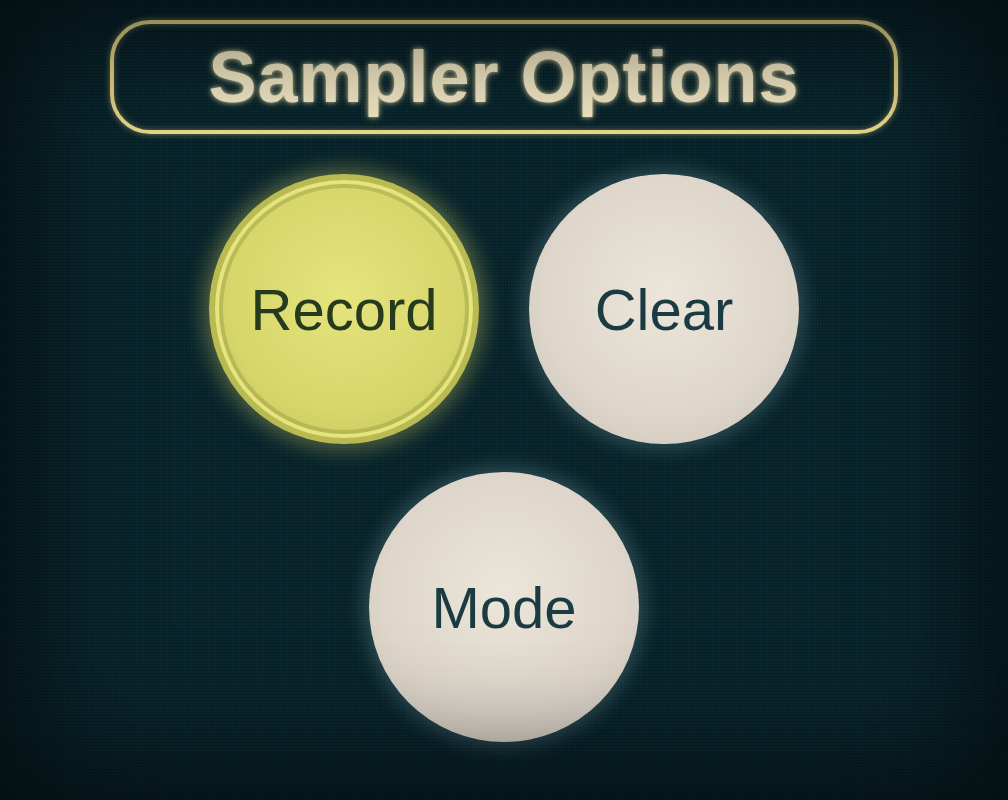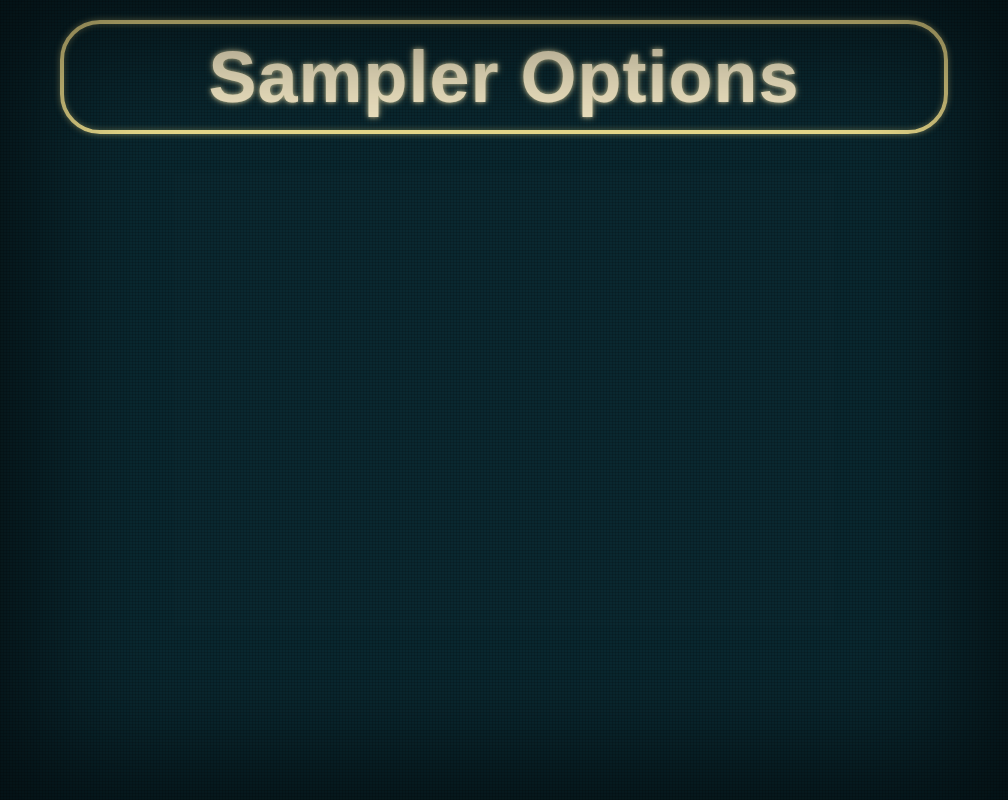--- a/index.html
+++ b/index.html
@@ -27,21 +27,21 @@
     
     body::after {
       content: "";
       position: absolute;
       inset: 0;
       pointer-events: none;
       box-shadow: inset 0 0 120px 30px rgba(0,0,0,0.6);
     }
 
     .title-frame {
-      width: 888px;
+      width: 788px;
       border: 4px solid #e8d98a;
       border-radius: 40px;
       padding: 12px 40px;
       text-align: center;
       box-shadow: 0 0 6px rgba(232,217,138,0.5), inset 0 0 6px rgba(232,217,138,0.4);
     }
 
     .title-text {
       font-size: 72px;
       font-weight: 600;
@@ -111,16 +111,25 @@
   </style>
 </head>
 <body>
 
 <div class="title-frame">
   <div class="title-text">Sampler Options</div>
 </div>
 
 <div class="buttons-area">
   <div class="row">
+    <div class="circle-btn active">
+      <span>Record</span>
+    </div>
+    <div class="circle-btn plain">
+      <span>Clear</span>
+    </div>
   </div>
   <div class="row">
+    <div class="circle-btn plain">
+      <span>Mode</span>
+    </div>
   </div>
 </div>
 
 </body></html>

